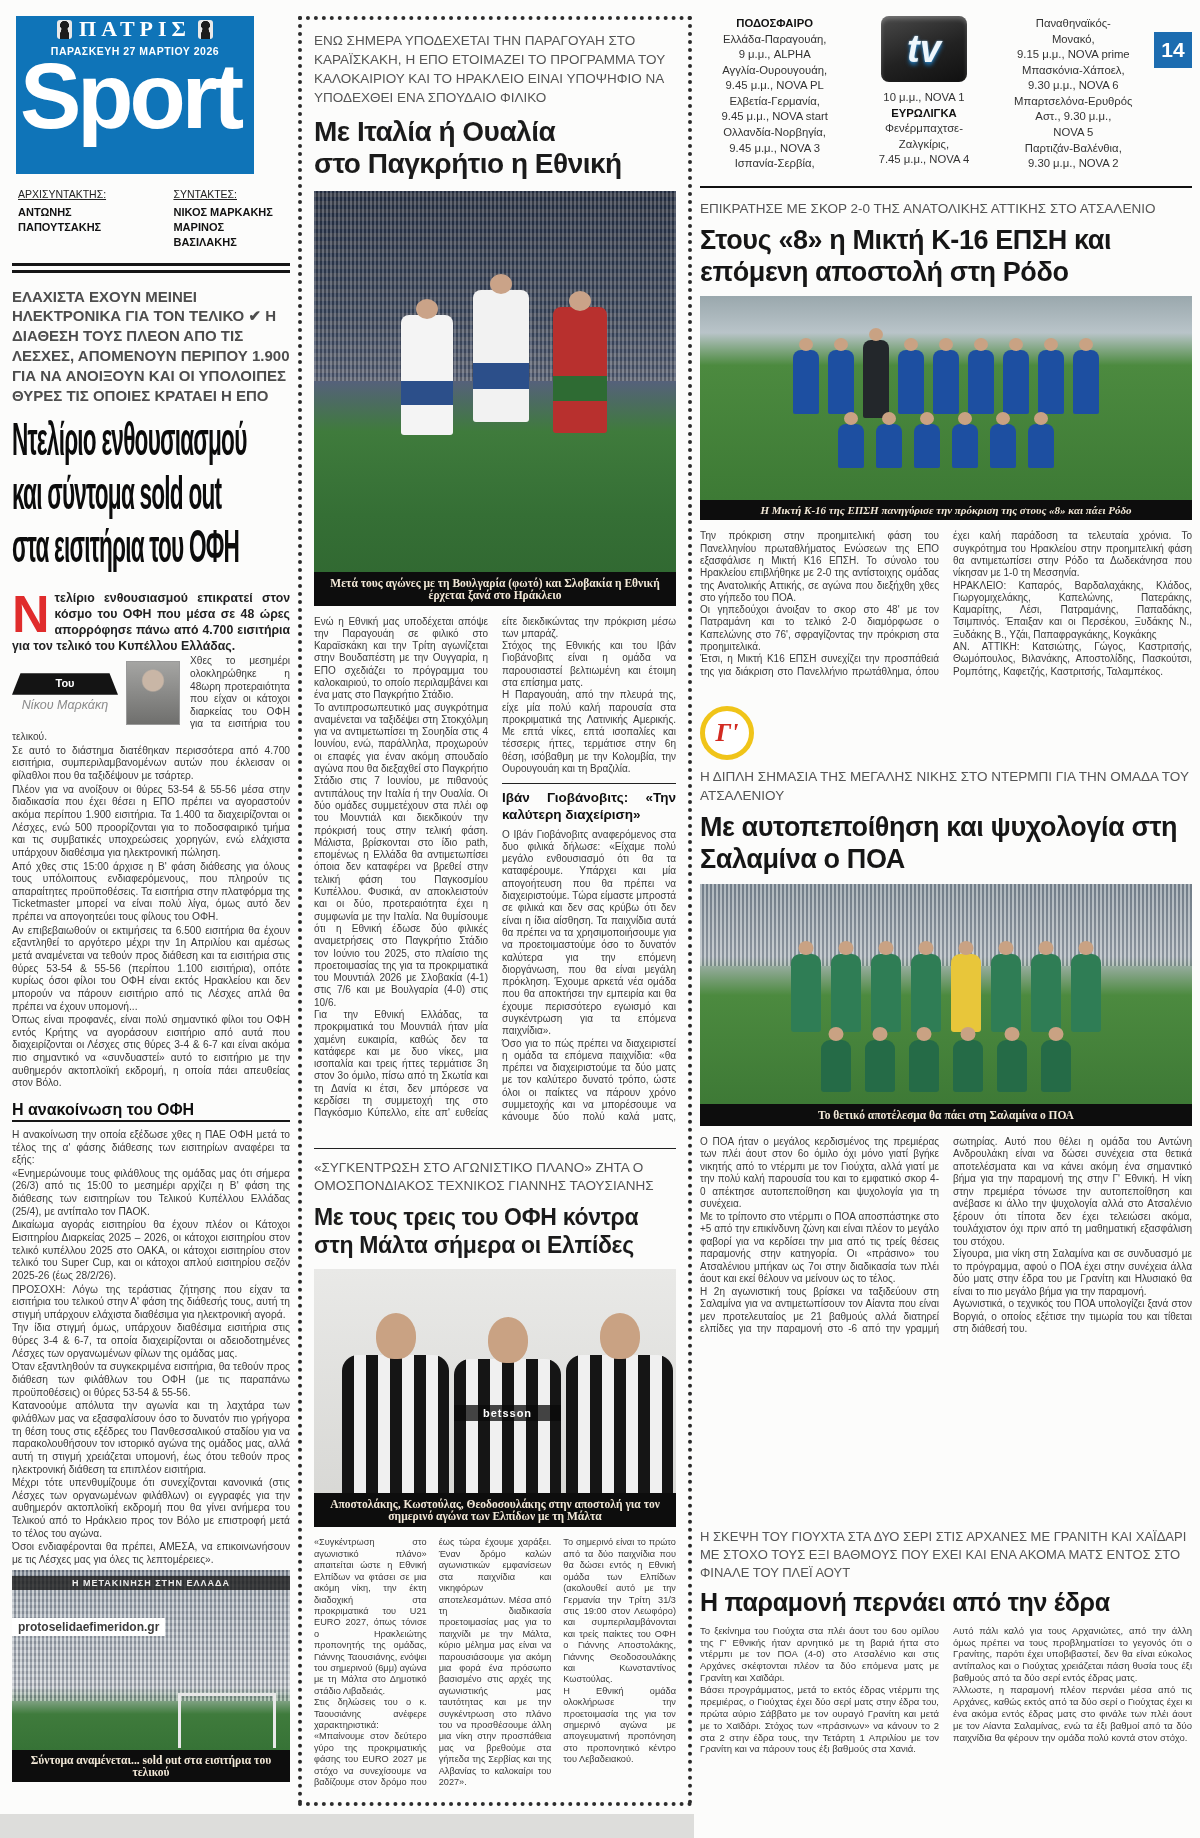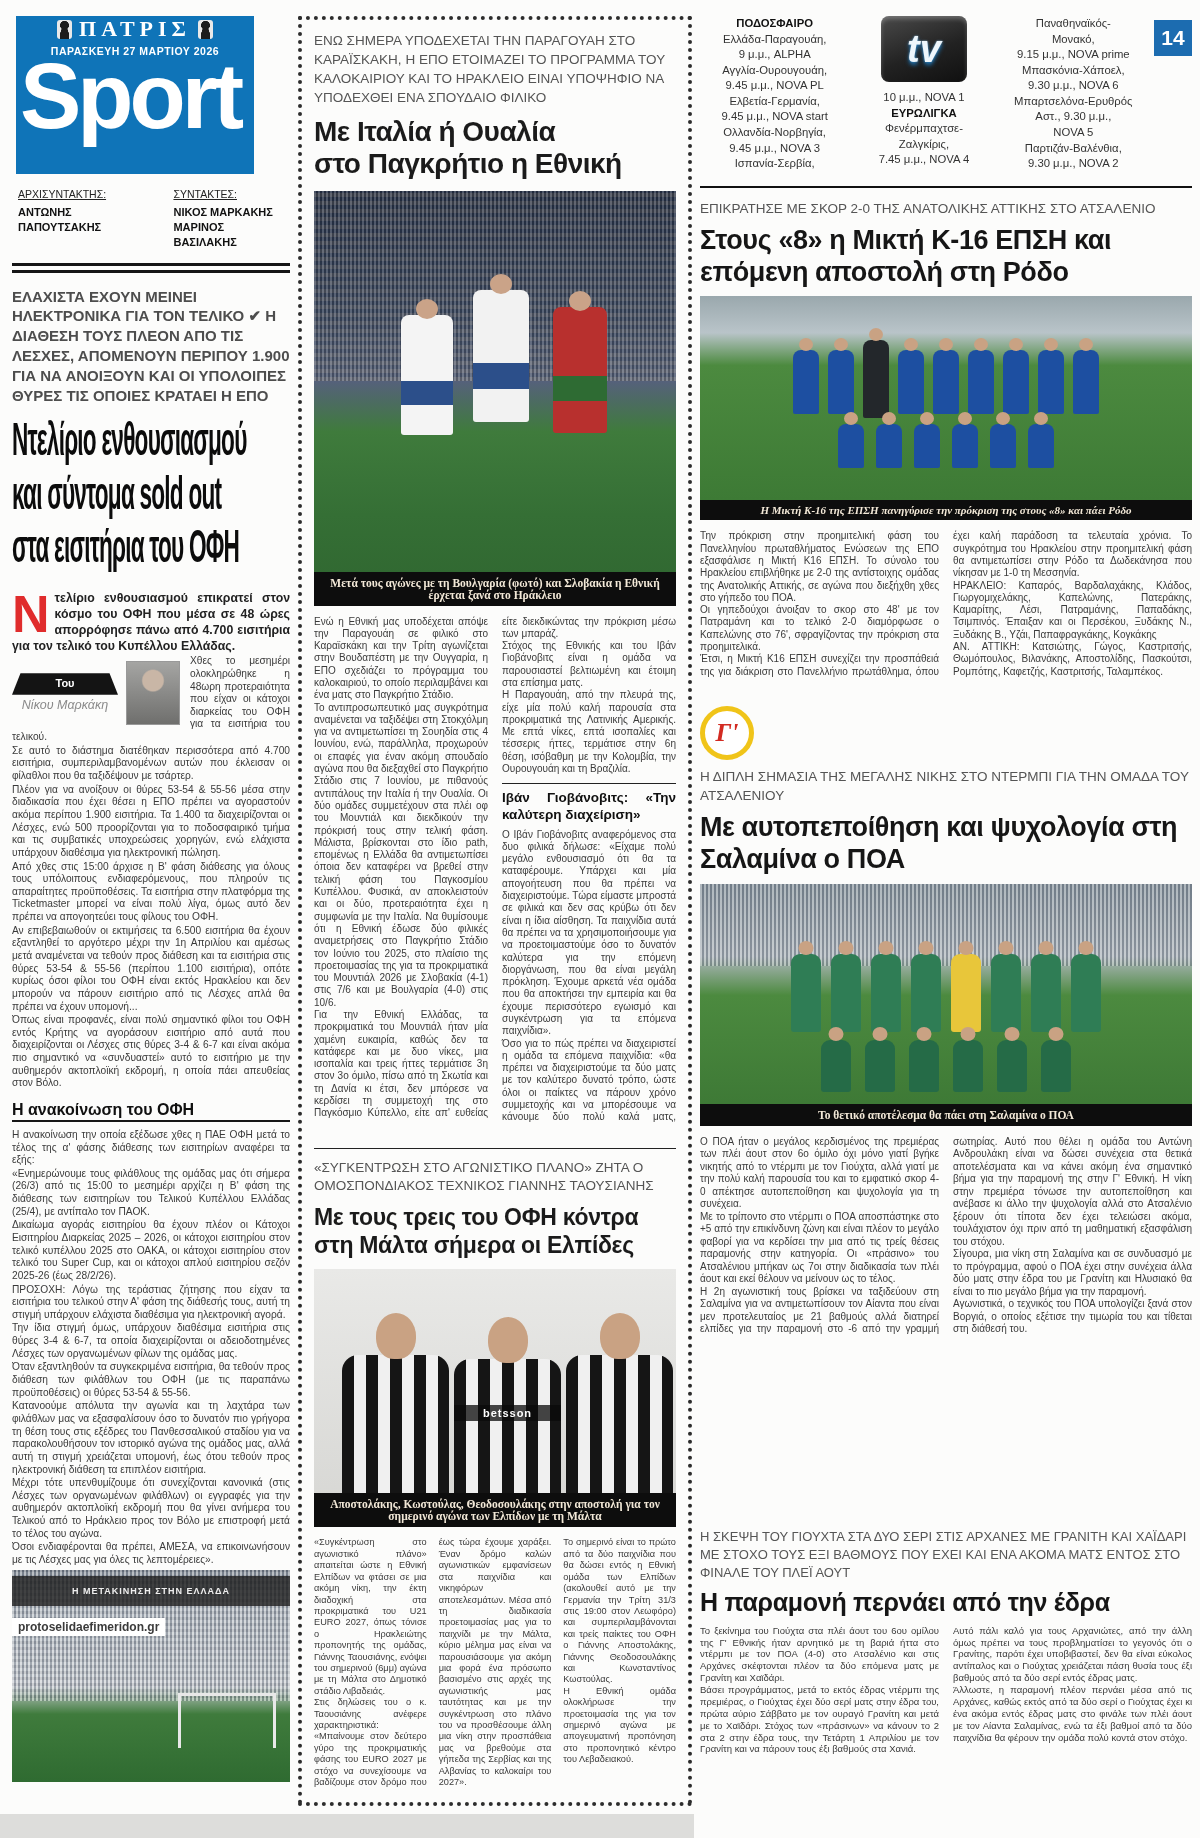--- a/index.html
+++ b/index.html
@@ -38,21 +38,21 @@
   .paras p{margin-bottom:1px;}
   .subhead-left{font-size:16px;font-weight:bold;color:#101010;margin:10px 0 7px;padding-bottom:0;
                 border-bottom:2.5px solid #161616;text-align:left;}
   .photo-left{position:absolute;left:0;bottom:30px;width:278px;height:212px;z-index:2;background:
       linear-gradient(#7e8791 0,#aeb6bd 12%,#c6cbd0 55%,#3f7b3c 68%,#2f6b31 100%);overflow:hidden;}
   .photo-left::before{content:"";position:absolute;inset:0;background:
       repeating-linear-gradient(90deg,rgba(255,255,255,.35) 0 2px,rgba(40,50,70,.25) 2px 4px),
       repeating-linear-gradient(0deg,rgba(255,255,255,.12) 0 3px,rgba(30,30,40,.12) 3px 6px);
       height:62%;}
   .pl-banner{position:absolute;top:6px;left:0;right:0;background:rgba(30,30,30,.8);color:#eee;
-      font-size:9px;font-weight:bold;text-align:center;padding:10px 0;letter-spacing:1px;}
+      font-size:9px;font-weight:bold;text-align:center;padding:2px 0;letter-spacing:1px;}
   .pl-watermark{position:absolute;top:48px;left:0;background:#fff;color:#3b3b3b;font-weight:bold;
       font-size:12px;padding:2px 6px;}
   .pl-goal{position:absolute;right:14px;bottom:34px;width:92px;height:52px;border:3px solid #e8e8e8;border-bottom:none;}
   .photo-caption{position:absolute;left:0;right:0;bottom:0;background:#0d0d0d;color:#f3e9d8;
       font-family:"Liberation Serif",serif;font-weight:bold;font-size:11.5px;padding:4px 6px;text-align:center;}
   
   .col-mid{position:absolute;left:298px;top:16px;width:394px;height:1790px;border:4px dotted #2d2d2d;
            padding:12px 12px 8px;box-sizing:border-box;overflow:hidden;background:#fcfcfb;}
   .kicker-mid{font-size:13.5px;line-height:1.4;color:#555;}
   .headline-mid p{font-size:28px;font-weight:bold;color:#1b1b1b;line-height:1.16;letter-spacing:-.5px;white-space:nowrap;}
@@ -87,21 +87,21 @@
   .col-right{position:absolute;left:700px;top:16px;width:492px;height:1806px;overflow:hidden;}
   .tvbox{position:relative;display:flex;padding-right:44px;min-height:150px;}
   .tvcol{flex:1;text-align:center;font-size:11.3px;line-height:1.38;color:#333;font-weight:500;}
   .tvcol p{margin:0;}
   .tv-title{font-weight:bold;color:#111;}
   .tv-logo{width:86px;height:66px;margin:0 auto 8px;border-radius:8px;background:
       linear-gradient(160deg,#4a4a4a 0,#222 55%,#101010 100%);display:flex;align-items:center;justify-content:center;
       box-shadow:inset 0 3px 4px rgba(255,255,255,.25);}
   .tv-logo span{color:#eef6fc;font-size:38px;font-weight:bold;font-style:italic;line-height:1;
       text-shadow:0 3px 4px #1a6fae,0 0 2px #9cc9e8;}
-  .pageno{position:absolute;right:0;top:4px;width:38px;height:36px;background:#1c6cb0;color:#fff;
+  .pageno{position:absolute;right:0;top:16px;width:38px;height:36px;background:#1c6cb0;color:#fff;
       display:flex;align-items:center;justify-content:center;font-size:21px;font-weight:bold;}
   .rule-right{border-top:2px solid #111;margin:14px 0 12px;}
   .kicker-right{font-size:13.5px;line-height:1.4;color:#555;text-transform:uppercase;}
   .headline-right{font-size:27px;font-weight:bold;color:#161616;line-height:1.18;letter-spacing:-.4px;margin:6px 0 8px;}
   .photo-k16{position:relative;height:204px;background:
       linear-gradient(#9aa8ad 0,#b9c4c9 18%,#4c8a3f 34%,#3d7a35 100%);overflow:hidden;}
   .kidrow{position:absolute;top:54px;left:10px;right:10px;display:flex;gap:9px;justify-content:center;}
   .kid{width:26px;height:64px;border-radius:8px 8px 2px 2px;background:#1d4fa1;position:relative;}
   .kid::before{content:"";position:absolute;top:-12px;left:50%;transform:translateX(-50%);width:14px;height:13px;border-radius:50%;background:#c9a283;}
   .kid.coach{background:#23272b;height:78px;top:-10px;}
@@ -204,20 +204,21 @@
           <p>Κατανοούμε απόλυτα την αγωνία και τη λαχτάρα των φιλάθλων μας να εξασφαλίσουν όσο το δυνατόν πιο γρήγορα τη θέση τους στις εξέδρες του Πανθεσσαλικού σταδίου για να παρακολουθήσουν τον ιστορικό αγώνα της ομάδος μας, αλλά αυτή τη στιγμή χρειάζεται υπομονή, έως ότου τεθούν προς ηλεκτρονική διάθεση τα επιπλέον εισιτήρια.</p>
           <p>Μέχρι τότε υπενθυμίζουμε ότι συνεχίζονται κανονικά (στις Λέσχες των οργανωμένων φιλάθλων) οι εγγραφές για την αυθημερόν ακτοπλοϊκή εκδρομή που θα γίνει ανήμερα του Τελικού από το Ηράκλειο προς τον Βόλο με επιστροφή μετά το τέλος του αγώνα.</p>
           <p>Όσοι ενδιαφέρονται θα πρέπει, ΑΜΕΣΑ, να επικοινωνήσουν με τις Λέσχες μας για όλες τις λεπτομέρειες».</p>
         </div>
     </div>
 
     <div class="photo-left">
       <div class="pl-banner">Η ΜΕΤΑΚΙΝΗΣΗ ΣΤΗΝ ΕΛΛΑΔΑ</div>
       <div class="pl-watermark">protoselidaefimeridon.gr</div>
       <div class="pl-goal"></div>
+      <div class="photo-caption">Σύντομα αναμένεται... sold out στα εισιτήρια του τελικού</div>
     </div>
   </div>
 
   <div class="col-mid">
     <div class="kicker-mid">ΕΝΩ ΣΗΜΕΡΑ ΥΠΟΔΕΧΕΤΑΙ ΤΗΝ ΠΑΡΑΓΟΥΑΗ ΣΤΟ ΚΑΡΑΪΣΚΑΚΗ, Η ΕΠΟ ΕΤΟΙΜΑΖΕΙ ΤΟ ΠΡΟΓΡΑΜΜΑ ΤΟΥ ΚΑΛΟΚΑΙΡΙΟΥ ΚΑΙ ΤΟ ΗΡΑΚΛΕΙΟ ΕΙΝΑΙ ΥΠΟΨΗΦΙΟ ΝΑ ΥΠΟΔΕΧΘΕΙ ΕΝΑ ΣΠΟΥΔΑΙΟ ΦΙΛΙΚΟ</div>
     <div class="headline-mid">
         <p>Με Ιταλία ή Ουαλία</p>
         <p>στο Παγκρήτιο η Εθνική</p>
       </div>
 

